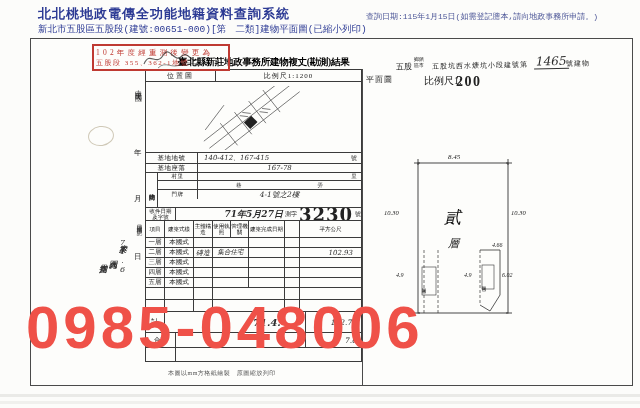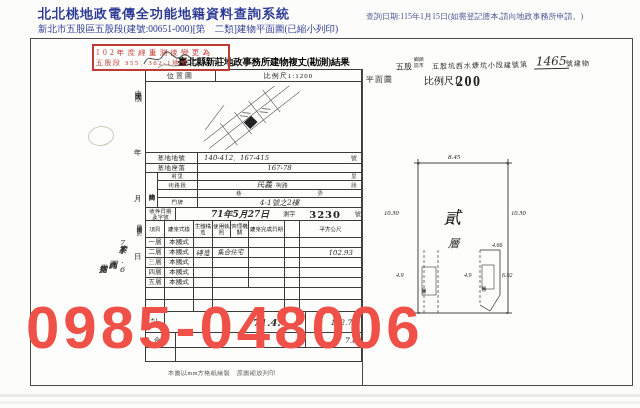--- a/index.html
+++ b/index.html
@@ -1,19 +1,19 @@
 <!DOCTYPE html>
 <html><head>
 <meta charset="utf-8">
 <style>
   html,body{margin:0;padding:0;background:#e9e9e6;}
   #page{position:relative;width:640px;height:408px;background:#fcfcfa;overflow:hidden;
         font-family:"Liberation Serif",serif;color:#222;}
   .abs{position:absolute;box-sizing:border-box;}
-  .blue{color:#2c3a94;font-family:Liberation Serif, serif;}
+  .blue{color:#2c3a94;font-family:Liberation Mono, monospace;}
   .hw{font-style:italic;font-family:"DejaVu Serif",serif;color:#2d2d2d;}
   .v{writing-mode:vertical-rl;text-orientation:upright;}
   .row{position:absolute;left:0;width:100%;display:flex;box-sizing:border-box;
        border-bottom:1px solid #3b3b3b;}
   .cell{box-sizing:border-box;border-right:1px solid #3b3b3b;display:flex;
         align-items:center;justify-content:center;overflow:hidden;}
   .cell:last-child{border-right:none;}
   .lbl{font-size:6.5px;letter-spacing:.5px;color:#111;}
   .tiny{font-size:5.5px;line-height:6px;text-align:center;color:#111;}
   .num{font-family:"DejaVu Serif",serif;}
@@ -96,47 +96,39 @@
 
     <div class="row" style="top:20px;height:35px;">
       <div class="cell v" style="width:12px;font-size:6px;letter-spacing:.5px;">建物門牌</div>
       <div style="flex:1;display:flex;flex-direction:column;">
         <div style="display:flex;height:8px;border-bottom:1px solid #3b3b3b;box-sizing:border-box;">
           <div class="cell lbl" style="width:40px;font-size:5.5px;">村里</div>
           <div class="cell" style="flex:1;border-right:none;"></div>
           <div class="cell" style="width:14px;font-size:5.5px;border-right:none;">里</div>
         </div>
         <div style="display:flex;height:9px;border-bottom:1px solid #3b3b3b;box-sizing:border-box;">
-          <div class="cell lbl" style="width:40px;font-size:5.5px;">街路段</div>
-          <div class="cell" style="flex:1;border-right:none;justify-content:center;gap:4px;">
-            <span class="hw" style="font-size:7.5px;">民義</span>
-            <span style="font-size:6px;">街路</span>
-          </div>
-          <div class="cell" style="width:14px;font-size:5.5px;border-right:none;">段</div>
-        </div>
-        <div style="display:flex;height:9px;border-bottom:1px solid #3b3b3b;box-sizing:border-box;">
           <div class="cell" style="width:40px;border-right:1px solid #3b3b3b;"></div>
           <div class="cell" style="flex:1;border-right:none;justify-content:space-around;">
             <span style="font-size:5.5px;">巷</span>
             <span style="font-size:5.5px;">弄</span>
           </div>
         </div>
         <div style="display:flex;height:9px;box-sizing:border-box;">
           <div class="cell lbl" style="width:40px;font-size:5.5px;">門牌</div>
           <div class="cell hw" style="flex:1;font-size:7.5px;border-right:none;">4-1號之2樓</div>
         </div>
       </div>
     </div>
 
     <div class="row" style="top:55px;height:13px;">
       <div class="cell tiny" style="width:30px;padding:0 1px;">收件日期及字號</div>
-      <div class="cell" style="flex:1;border-right:none;justify-content:space-between;gap:2px;padding-left:4px;margin-left:31px;">
+      <div class="cell" style="flex:1;border-right:none;justify-content:flex-end;gap:2px;padding-left:4px;">
         <span class="hw" style="font-size:9px;font-weight:bold;">71年5月27日</span>
         <span style="font-size:6px;">測字</span>
-        <span class="num" style="font-size:10px;font-weight:bold;letter-spacing:1px;">3230</span>
+        <span class="num" style="font-size:18px;font-weight:bold;letter-spacing:1px;">3230</span>
         <span style="font-size:6px;">號</span>
       </div>
     </div>
 
     <div class="row" style="top:68px;height:17px;">
       <div class="cell tiny" style="width:19px;">項目</div>
       <div class="cell tiny" style="width:29px;">建築式樣</div>
       <div class="cell tiny" style="width:19px;">主體構造</div>
       <div class="cell tiny" style="width:18px;">使用執照</div>
       <div class="cell tiny" style="width:18px;">管理機關</div>

